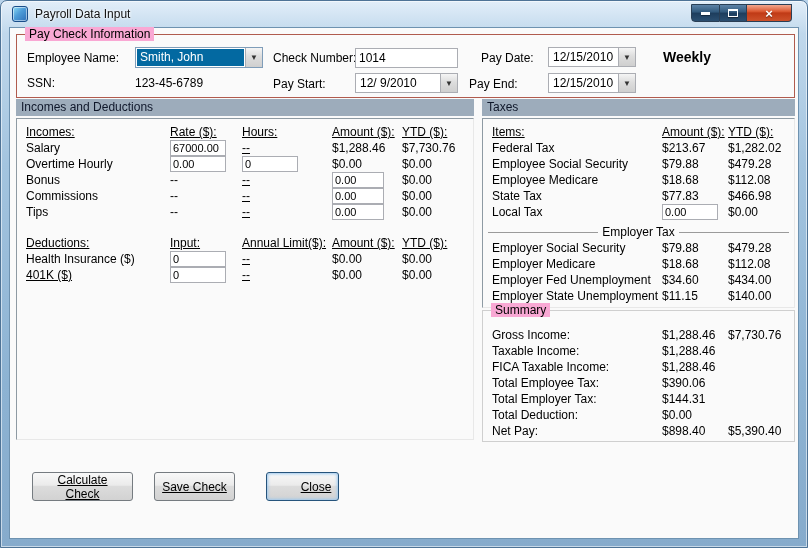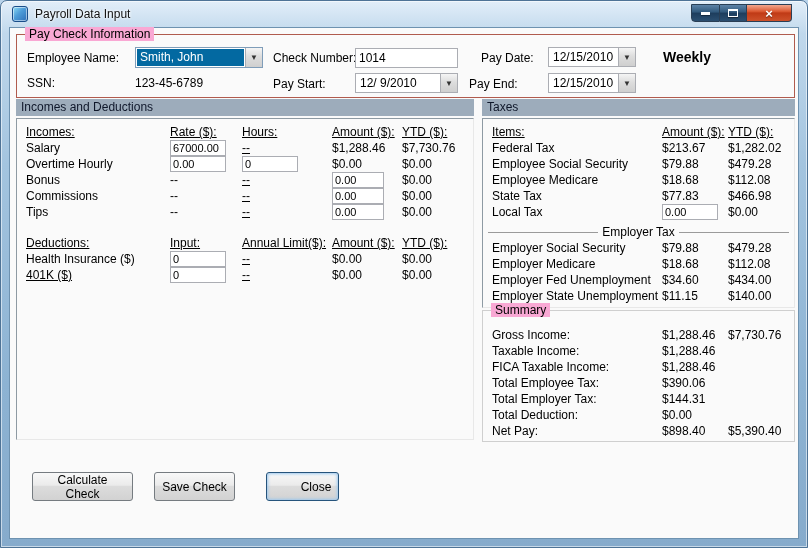--- a/index.html
+++ b/index.html
@@ -134,21 +134,21 @@
   .gap { height: 15px; }
   .divider { display: flex; align-items: center; height: 16px; margin-top: 4px; padding: 0 5px; }
   .divider::before, .divider::after { content: ""; flex: 1; height: 1px; background: #9A9A9A; }
   .divider-text { padding: 0 4px; white-space: nowrap; }
   
   .btn {
     position: absolute; height: 29px; top: 444px;
     background: linear-gradient(#F8F8F8, #EBEBEB 45%, #DCDCDC 50%, #D2D2D2 100%);
     border: 1px solid #757B80; border-radius: 3px;
     font: inherit; color: #000; text-align: center;
-    display: flex; align-items: center; justify-content: center;
+    display: flex; align-items: center; justify-content: center; text-decoration: underline;
   }
   .btn-calc  { left: 22px;  width: 101px; }
   .btn-save  { left: 144px; width: 81px; }
   .btn-close {
     left: 256px; width: 73px;
     border: 1px solid #26547C;
     box-shadow: inset 0 0 3px 1px #9CC8EE;
     padding-left: 33px;
   }
 </style>

